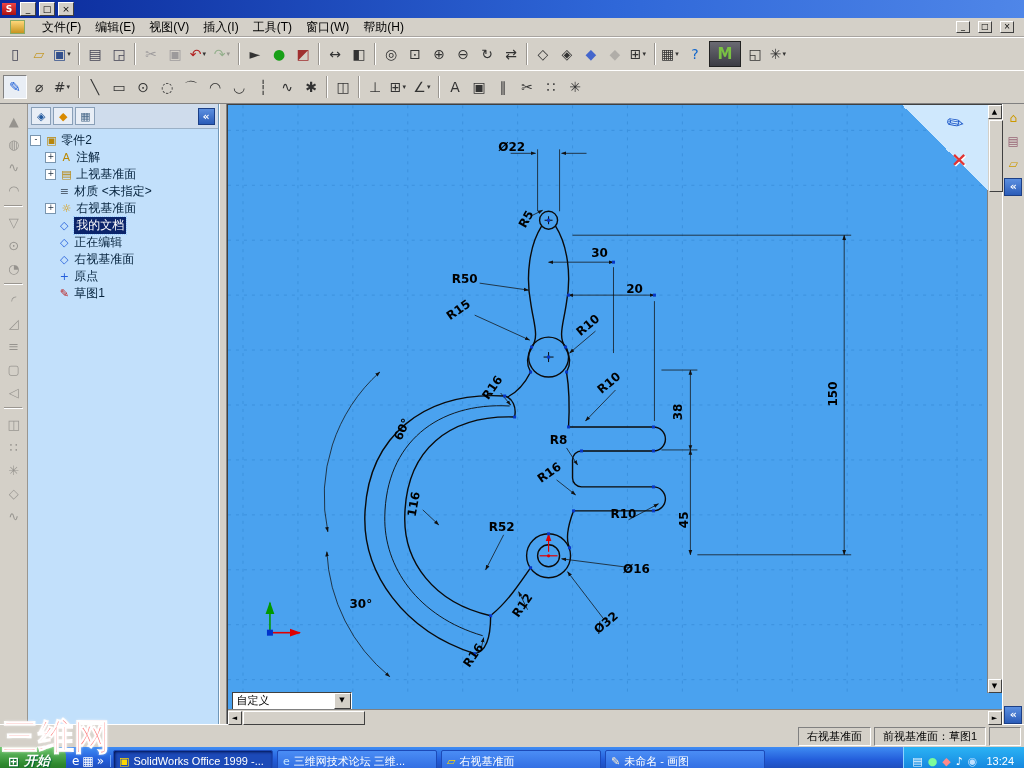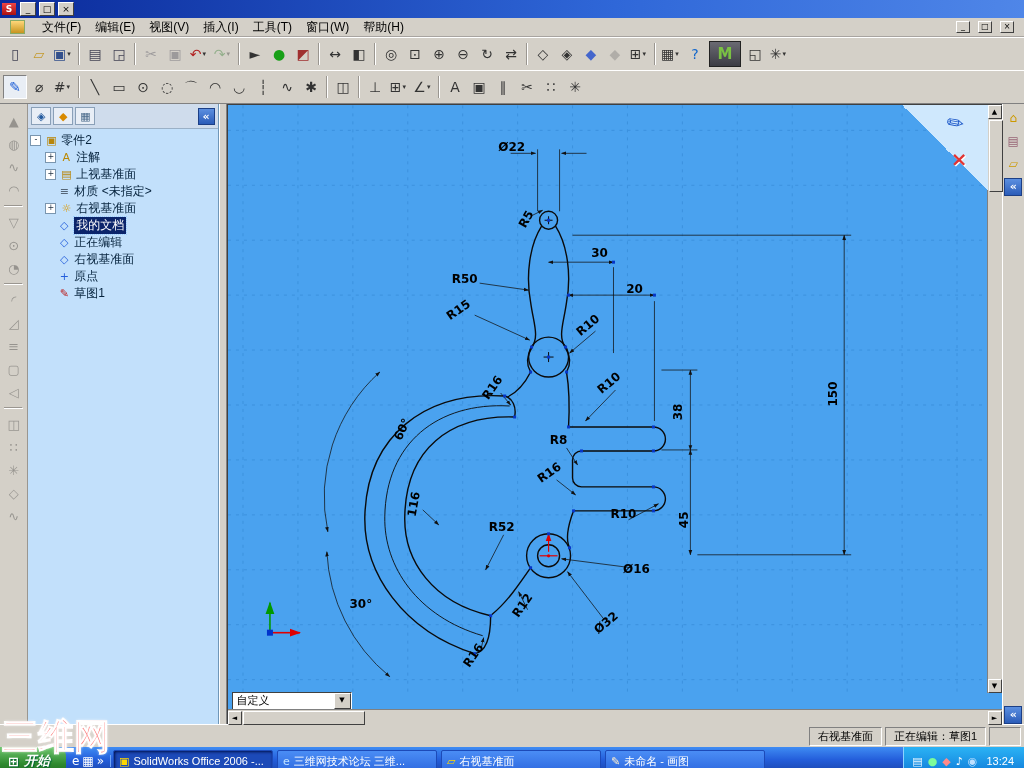--- a/index.html
+++ b/index.html
@@ -662,38 +662,38 @@
       </span>
     <button class="strip-blue glyph">«</button>
     <div class="strip-gap"></div>
     <button class="strip-blue glyph">«</button>
   </div>
 </div>
 
 <div class="statusbar">
   <div class="sb-fill"></div>
   <div class="sb-cell">右视基准面</div>
-  <div class="sb-cell">正在编辑：草图1</div>
+  <div class="sb-cell">前视基准面：草图1</div>
   <div class="sb-cell" style="width:14px"></div>
 </div>
 
 <div class="taskbar">
   <button class="start-btn">
     <span class="glyph">⊞</span>
     <span>开始</span>
   </button>
   <span class="quick" id="quick-launch">
       <button class="glyph">e</button>
       <button class="glyph">▦</button>
       <button class="glyph">»</button>
     </span>
   <span id="task-buttons" style="display:flex">
       <button class="task-btn active">
         <span class="task-ico glyph" style="color: rgb(255, 215, 0);">▣</span>
-        <span>SolidWorks Office 2006 -...</span>
+        <span>SolidWorks Office 1999 -...</span>
       </button>
       <button class="task-btn">
         <span class="task-ico glyph" style="color: rgb(191, 224, 255);">e</span>
         <span>三维网技术论坛 三维...</span>
       </button>
       <button class="task-btn">
         <span class="task-ico glyph" style="color: rgb(255, 215, 0);">▱</span>
         <span>右视基准面</span>
       </button>
       <button class="task-btn">

